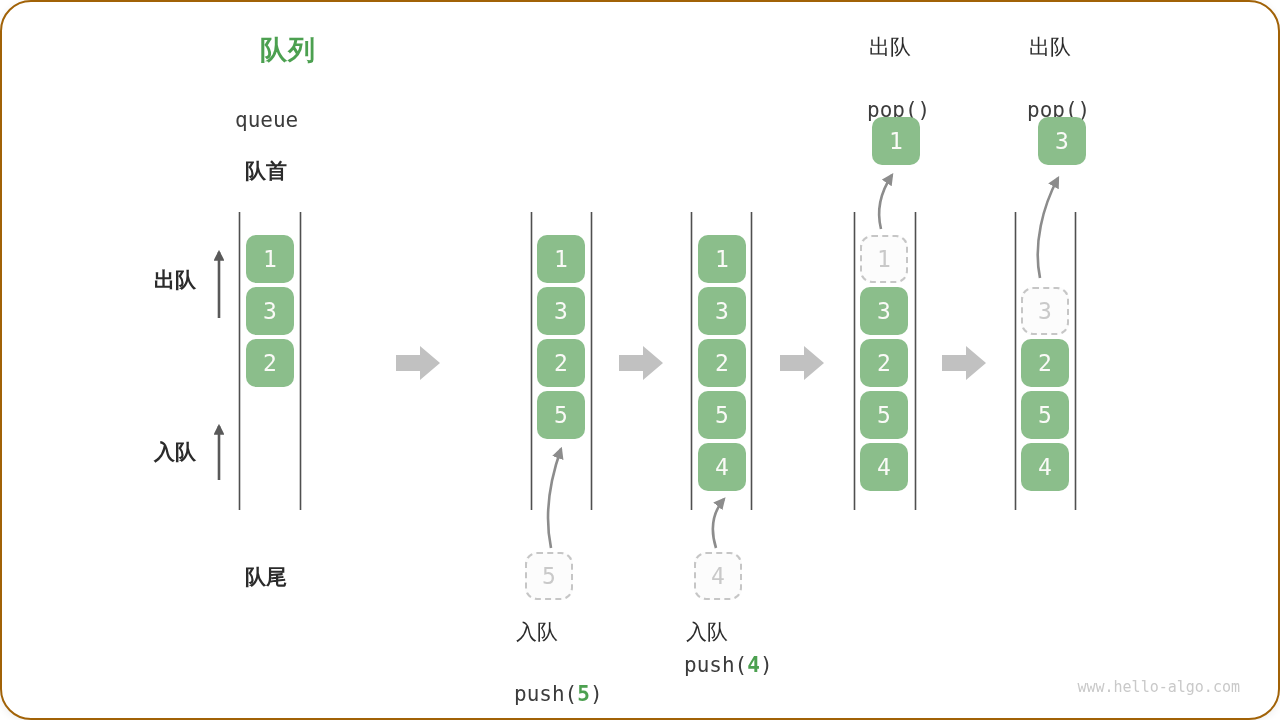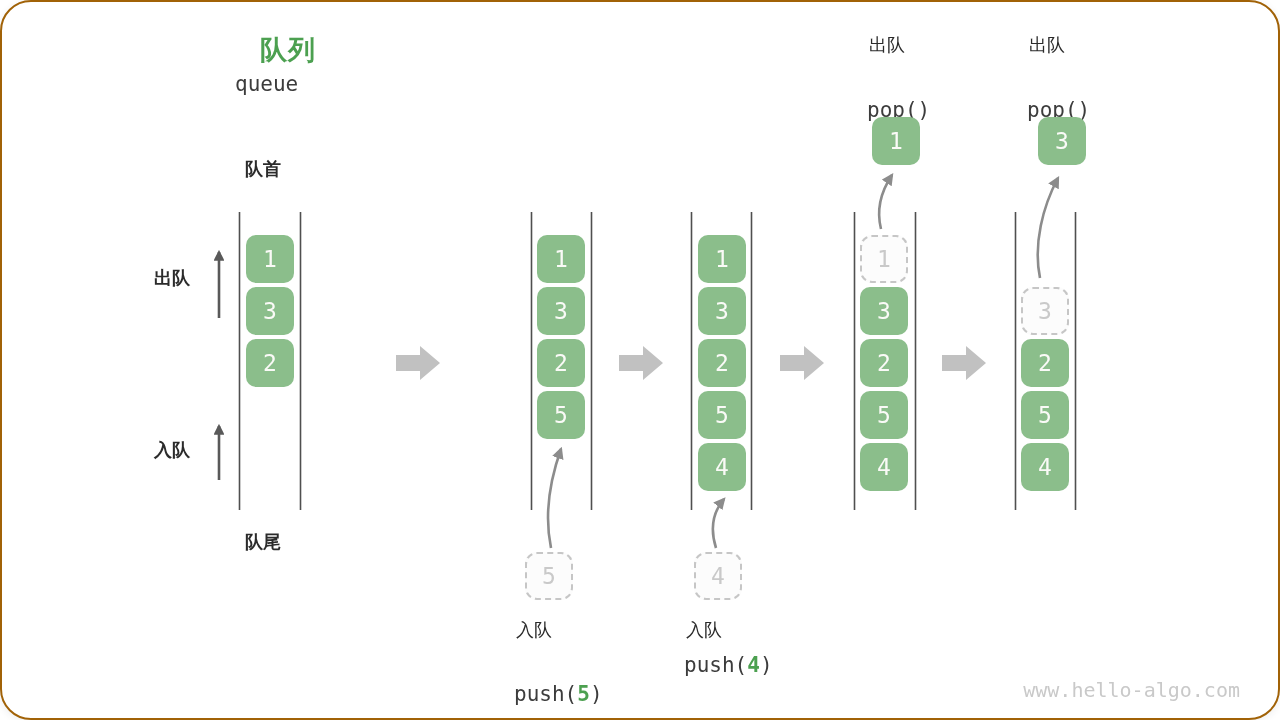--- a/index.html
+++ b/index.html
@@ -6,23 +6,23 @@
   .card {
     position:relative; width:1280px; height:720px; box-sizing:border-box;
     background:#fff; border:2px solid #a16207; border-radius:31px;
     box-shadow:0 2px 8px rgba(0,0,0,0.07);
     overflow:hidden;
     font-family:"Liberation Sans","DejaVu Sans",sans-serif;
   }
   .overlay { position:absolute; left:0; top:0; }
 
   .title-zh { position:absolute; font-size:27px; font-weight:700; color:var(--accent-green,#4CA050); letter-spacing:1px; }
-  .title-en { position:absolute; font-family:"DejaVu Sans Mono",monospace; font-size:21px; color:var(--code-text,#3C3C3C); }
+  .title-en { position:absolute; font-family:"DejaVu Sans Mono",monospace; font-size:21px; color:var(--code-text,#3C3C3C);margin-top:36px; }
 
-  .zh { position:absolute; font-size:18px; color:var(--label-text,#2B2B2B); white-space:nowrap; }
+  .zh { position:absolute; font-size:21px; color:var(--label-text,#2B2B2B); white-space:nowrap; }
   .zh.bold { font-weight:700;font-family:Liberation Mono, monospace; }
 
   .code { position:absolute; font-family:"DejaVu Sans Mono",monospace; font-size:21px; color:var(--code-text,#3C3C3C); white-space:nowrap;margin-top:28px; }
   .code .arg { color:var(--accent-green,#4CA050); font-weight:700; }
 
   .cell {
     position:absolute; width:48px; height:48px; box-sizing:border-box;
     background:var(--box-green,#8BBE8B); border-radius:10px;
     color:var(--box-text,#FAFAF7);
     display:flex; align-items:center; justify-content:center;
@@ -33,21 +33,21 @@
     color:var(--dashed-text,#C9C9C9); border-radius:12px;
   }
 
   .walls line { stroke:var(--wall,#4F4F4F); stroke-width:1.6; }
   .side-arrow { stroke:var(--side-arrow,#595959); stroke-width:2.6; fill:none; }
   .flow-arrow { stroke:var(--flow-arrow,#8C8C8C); stroke-width:2.6; fill:none; }
   .block-arrow { fill:var(--block-arrow,#C1C1C1); }
   #ah-dark path { fill:var(--side-arrow,#595959); }
   #ah-gray path { fill:var(--flow-arrow,#8C8C8C); }
 
-  .watermark { position:absolute; font-family:"DejaVu Sans Mono",monospace; font-size:20px; color:var(--watermark,#C9C9C9);text-align:center; }
+  .watermark { position:absolute; font-family:"DejaVu Sans Mono",monospace; font-size:15px; color:var(--watermark,#C9C9C9);text-align:center; }
 </style>
 </head>
 <body>
 
 <div class="card">
 
   <svg class="overlay" width="1280" height="720" viewBox="0 0 1280 720">
     <defs>
       <marker id="ah-dark" viewBox="0 0 10 10" refX="8" refY="5" markerWidth="4.2" markerHeight="4.2" orient="auto">
         <path d="M0,0 L10,5 L0,10 Z"></path>
@@ -83,21 +83,21 @@
     <polygon class="block-arrow" points="778,353 802,353 802,344 822,361 802,378 802,369 778,369"></polygon>
     <polygon class="block-arrow" points="940,353 964,353 964,344 984,361 964,378 964,369 940,369"></polygon>
   </svg>
 
   <div class="title-zh" style="left:258px;top:30px">队列</div>
   <div class="title-en" style="left:233px;top:70px">queue</div>
 
   <div class="zh bold" style="left:243px;top:155px">队首</div>
   <div class="zh bold" style="left:152px;top:264px">出队</div>
   <div class="zh bold" style="left:152px;top:436px">入队</div>
-  <div class="zh bold" style="left:243px;top:528px">队尾</div>
+  <div class="zh bold" style="left:243px;top:561px">队尾</div>
 
   <div>
     <div class="cell" style="left:244px;top:233px">1</div>
     <div class="cell" style="left:244px;top:285px">3</div>
     <div class="cell" style="left:244px;top:337px">2</div>
   </div>
 
   <div>
     <div class="cell" style="left:535px;top:233px">1</div>
     <div class="cell" style="left:535px;top:285px">3</div>

